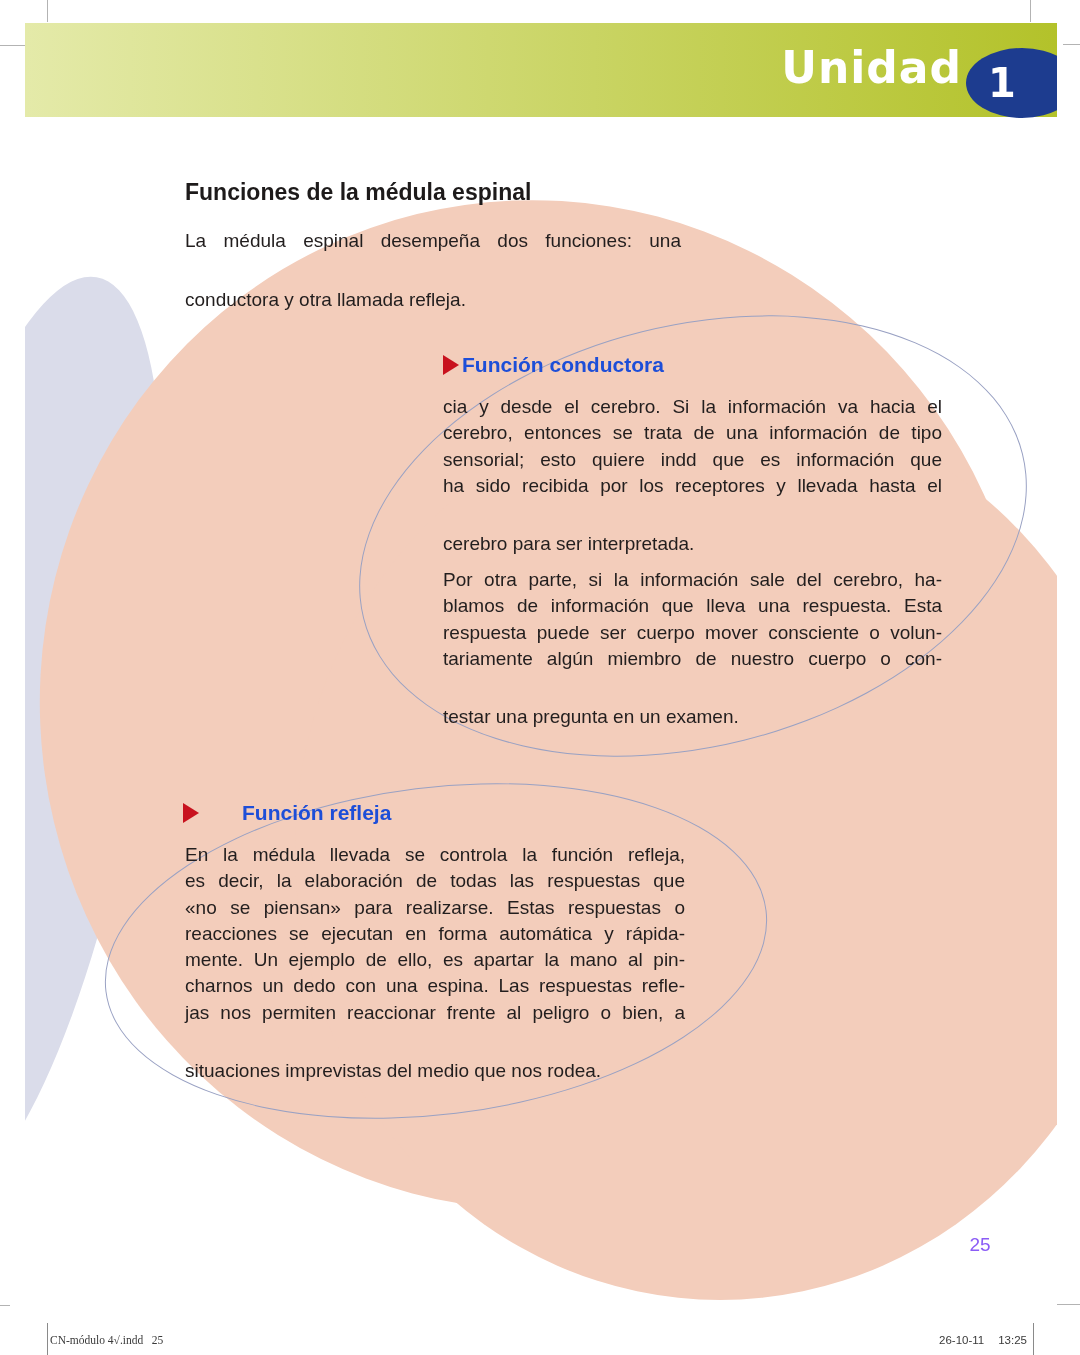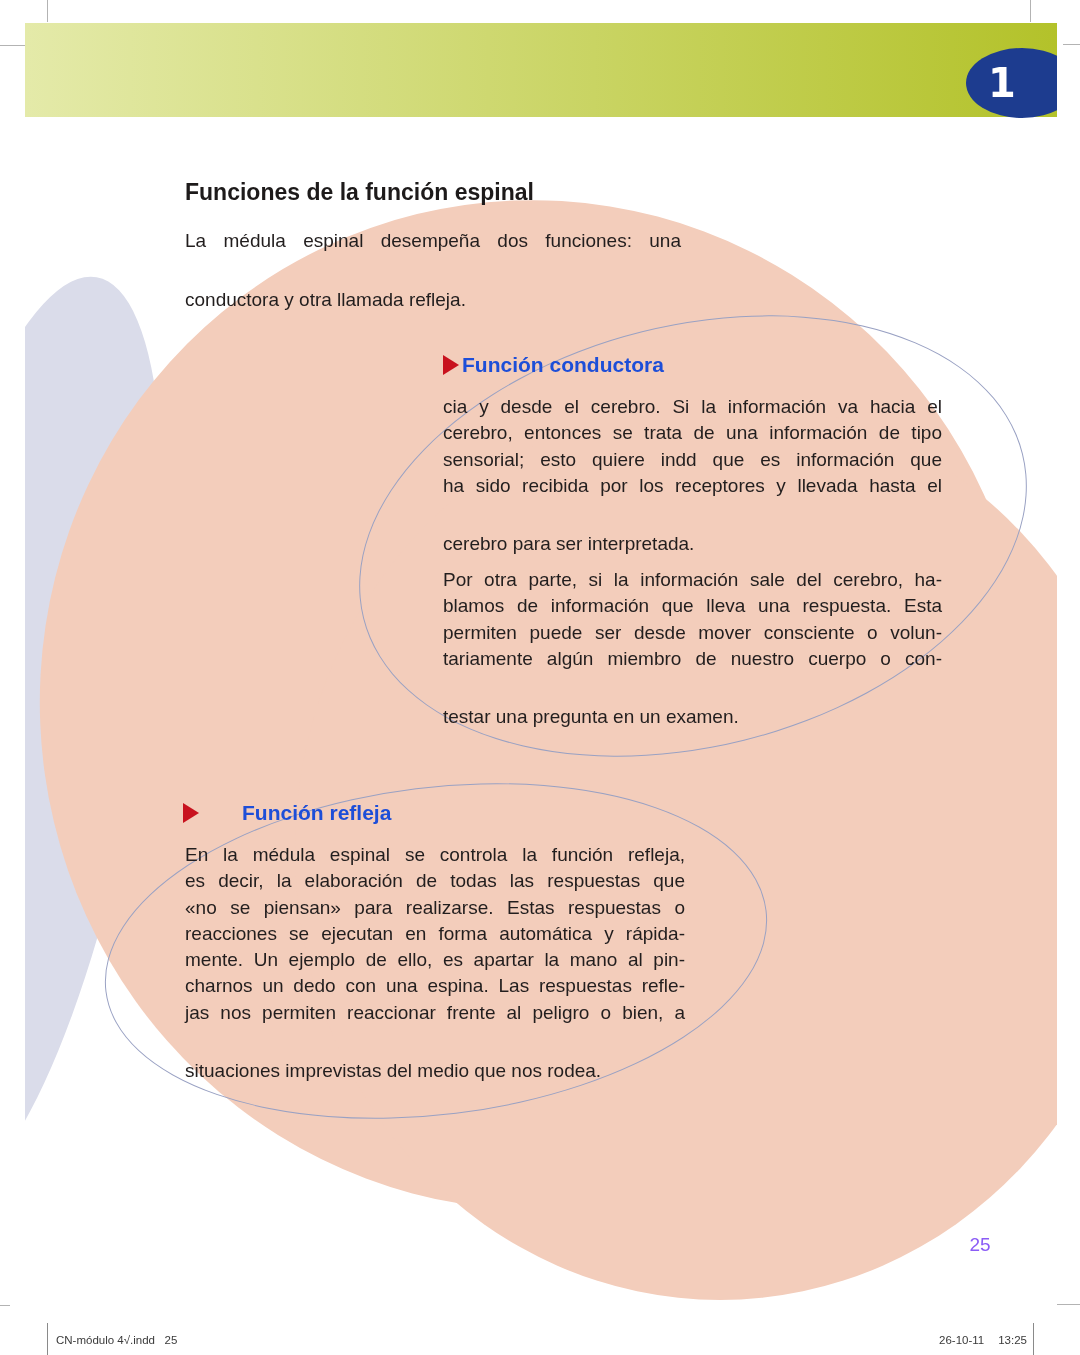--- a/index.html
+++ b/index.html
@@ -90,21 +90,21 @@
   .p-refleja{left:185px;top:842px;width:500px;}
   .page-number{
     position:absolute;left:950px;top:1234px;width:60px;text-align:center;
     font-size:19px;color:#8b5cf6;
   }
   
   .footer-text{
     position:absolute;top:1334px;font-size:11.5px;color:#3a3a3a;
     white-space:pre;
   }
-  .footer-left{left:56px;}
+  .footer-left{left:50px;font-family:Liberation Serif, serif;}
   .footer-right{right:53px;display:flex;gap:14px;}
 </style>
 </head>
 <body>
 
 <div class="mark mark-v" style="left:47px;top:0;height:22px;"></div>
 <div class="mark mark-h" style="left:0;top:45px;width:27px;"></div>
 <div class="mark mark-v" style="left:1030px;top:0;height:22px;"></div>
 <div class="mark mark-h" style="left:1063px;top:44px;width:17px;"></div>
 <div class="mark mark-h" style="left:0;top:1305px;width:10px;"></div>
@@ -113,58 +113,59 @@
 <div class="footer-mark" style="left:1033px;top:1323px;height:32px;"></div>
 
 <div class="trim">
   <div class="ellipse lavender"></div>
   <div class="ellipse salmon1"></div>
   <div class="ellipse salmon2"></div>
   <div class="ellipse outline outline-conductora"></div>
   <div class="ellipse outline outline-refleja"></div>
 
   <div class="banner">
+    <span class="banner-label">Unidad</span>
     <div class="badge">
       <span class="badge-number">1</span>
     </div>
   </div>
 </div>
 
-<h1 class="page-title" style="margin:0;">Funciones de la función espinal</h1>
+<h1 class="page-title" style="margin:0;">Funciones de la médula espinal</h1>
 
 <div class="para intro">
     <div class="jline">La médula espinal desempeña dos funciones: una</div>
     <div class="jline jlast">conductora y otra llamada refleja.</div>
   </div>
 
 <div class="sec-heading h-conductora">
   <span class="tri"></span>
   <span>Función conductora</span>
 </div>
 <div class="para p-cond-1">
     <div class="jline">cia y desde el cerebro. Si la información va hacia el</div>
     <div class="jline">cerebro, entonces se trata de una información de tipo</div>
     <div class="jline">sensorial; esto quiere indd que es información que</div>
     <div class="jline">ha sido recibida por los receptores y llevada hasta el</div>
     <div class="jline jlast">cerebro para ser interpretada.</div>
   </div>
 <div class="para p-cond-2">
     <div class="jline">Por otra parte, si la información sale del cerebro, ha-</div>
     <div class="jline">blamos de información que lleva una respuesta. Esta</div>
-    <div class="jline">permiten puede ser desde mover consciente o volun-</div>
+    <div class="jline">respuesta puede ser cuerpo mover consciente o volun-</div>
     <div class="jline">tariamente algún miembro de nuestro cuerpo o con-</div>
     <div class="jline jlast">testar una pregunta en un examen.</div>
   </div>
 
 <div class="sec-heading h-refleja">
   <span class="tri"></span>
   <span>Función refleja</span>
 </div>
 <div class="para p-refleja">
-    <div class="jline">En la médula espinal se controla la función refleja,</div>
+    <div class="jline">En la médula llevada se controla la función refleja,</div>
     <div class="jline">es decir, la elaboración de todas las respuestas que</div>
     <div class="jline">«no se piensan» para realizarse. Estas respuestas o</div>
     <div class="jline">reacciones se ejecutan en forma automática y rápida-</div>
     <div class="jline">mente. Un ejemplo de ello, es apartar la mano al pin-</div>
     <div class="jline">charnos un dedo con una espina. Las respuestas refle-</div>
     <div class="jline">jas nos permiten reaccionar frente al peligro o bien, a</div>
     <div class="jline jlast">situaciones imprevistas del medio que nos rodea.</div>
   </div>
 
 <div class="page-number">25</div>

